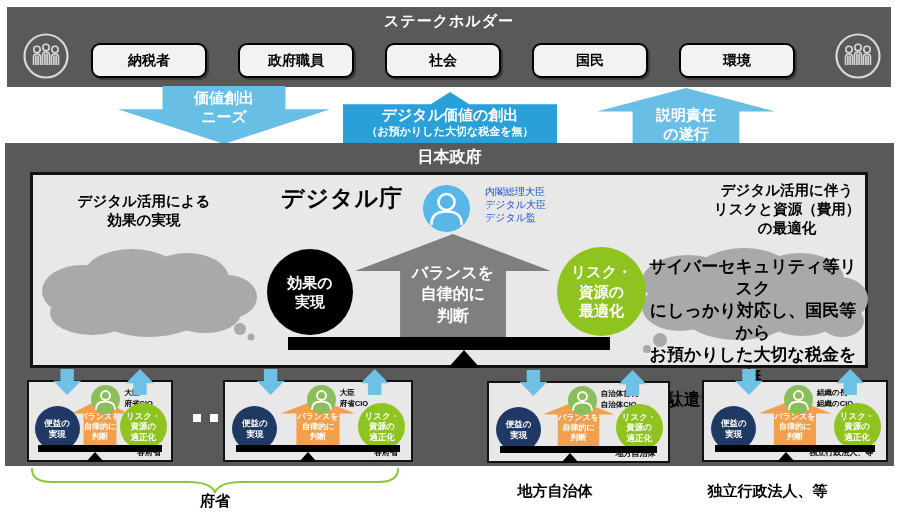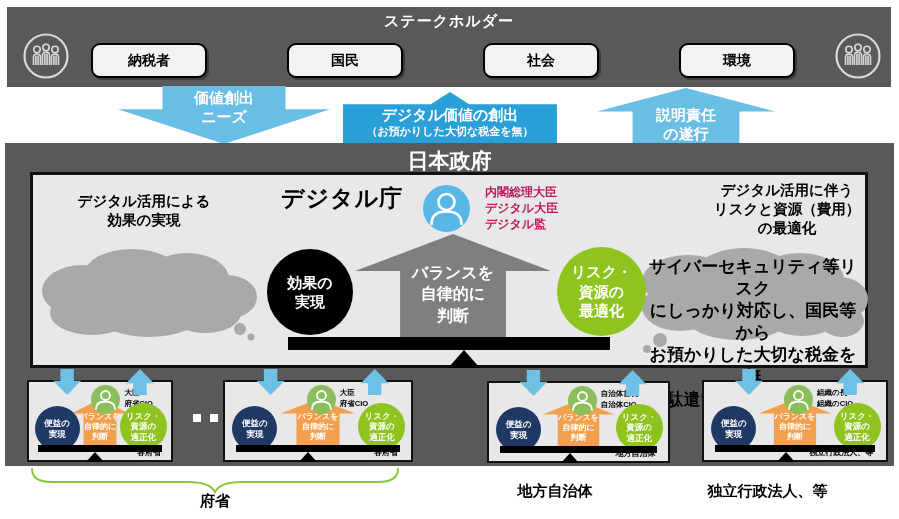--- a/index.html
+++ b/index.html
@@ -39,27 +39,27 @@
   .flow-center .l1 { font-size:15px; }
   .flow-center .l2 { font-size:11px; }
   .flow-right {
     left:597px; top:88px; width:178px; height:56px; background:#68BEE4;
     clip-path:polygon(50% 0,100% 42%,80% 42%,80% 100%,20% 100%,20% 42%,0 42%);
     padding-top:16px; font-size:15px; line-height:1.3;
   }
 
   
   .gov { left:5px; top:143px; width:889px; height:323px; background:#595959; }
-  .gov-title { left:0; right:0; top:4px; text-align:center; color:#fff; font-weight:bold; font-size:21px; }
+  .gov-title { left:0; right:0; top:4px; text-align:center; color:#fff; font-weight:bold; font-size:16px; }
   .inner { left:25px; top:29px; width:838px; height:196px; background:#E9E8E8; border:3px solid #111; }
 
   .agency-title { left:248px; top:8px; font-size:23px; font-weight:bold; color:#000; letter-spacing:1px; }
   .left-heading { left:16px; top:17px; width:190px; text-align:center; font-weight:bold; font-size:14.5px; line-height:1.3; color:#000; }
   .right-heading { left:652px; top:6px; width:204px; text-align:center; font-weight:bold; font-size:14.5px; line-height:1.3; color:#000; }
-  .leaders { left:452px; top:10px; font-weight:bold; font-size:12px; line-height:1.32; color:#be185d; }
+  .leaders { left:452px; top:10px; font-weight:normal; font-size:10px; line-height:1.32; color:#1d4ed8; }
 
   .cloud { }
   .cloud svg { position:absolute; left:0; top:0; }
   .cloud-text { position:absolute; text-align:center; font-weight:bold; color:#000; }
   .cloud-left { left:4px; top:64px; width:225px; height:102px; }
   .cloud-left .cloud-text { left:10px; right:10px; top:23px; font-size:14px; line-height:1.35; }
   .cloud-right { left:603px; top:66px; width:234px; height:114px; }
   .cloud-right .cloud-text { left:6px; right:6px; top:15px; font-size:17px; line-height:1.3; }
 
   .big-circle { border-radius:50%; color:#fff; font-weight:bold; font-size:15px; line-height:1.3; display:flex; align-items:center; justify-content:center; text-align:center; }
@@ -151,22 +151,23 @@
             <path d="M22.9 21.5 V33 M25.1 21.5 V33"></path>
           <circle cx="33" cy="17.5" r="3.2"></circle>
             <path d="M29.5 33 V25 q0-3 3.5-3 q3.5 0 3.5 3 V33"></path>
             <path d="M31.9 23.5 V33 M34.1 23.5 V33"></path>
         </g>
       </svg>
     </span>
 
     <div class="abs stk-row">
       <div class="stk-box">納税者</div>
+      <div class="stk-box">政府職員</div>
+      <div class="stk-box">社会</div>
       <div class="stk-box">国民</div>
-      <div class="stk-box">社会</div>
       <div class="stk-box">環境</div>
     </div>
   </div>
 
   <div class="abs flow flow-left pre">価値創出
 ニーズ</div>
   <div class="abs flow flow-center">
     <div class="l1">デジタル価値の創出</div>
     <div class="l2">（お預かりした大切な税金を無）</div>
   </div>

